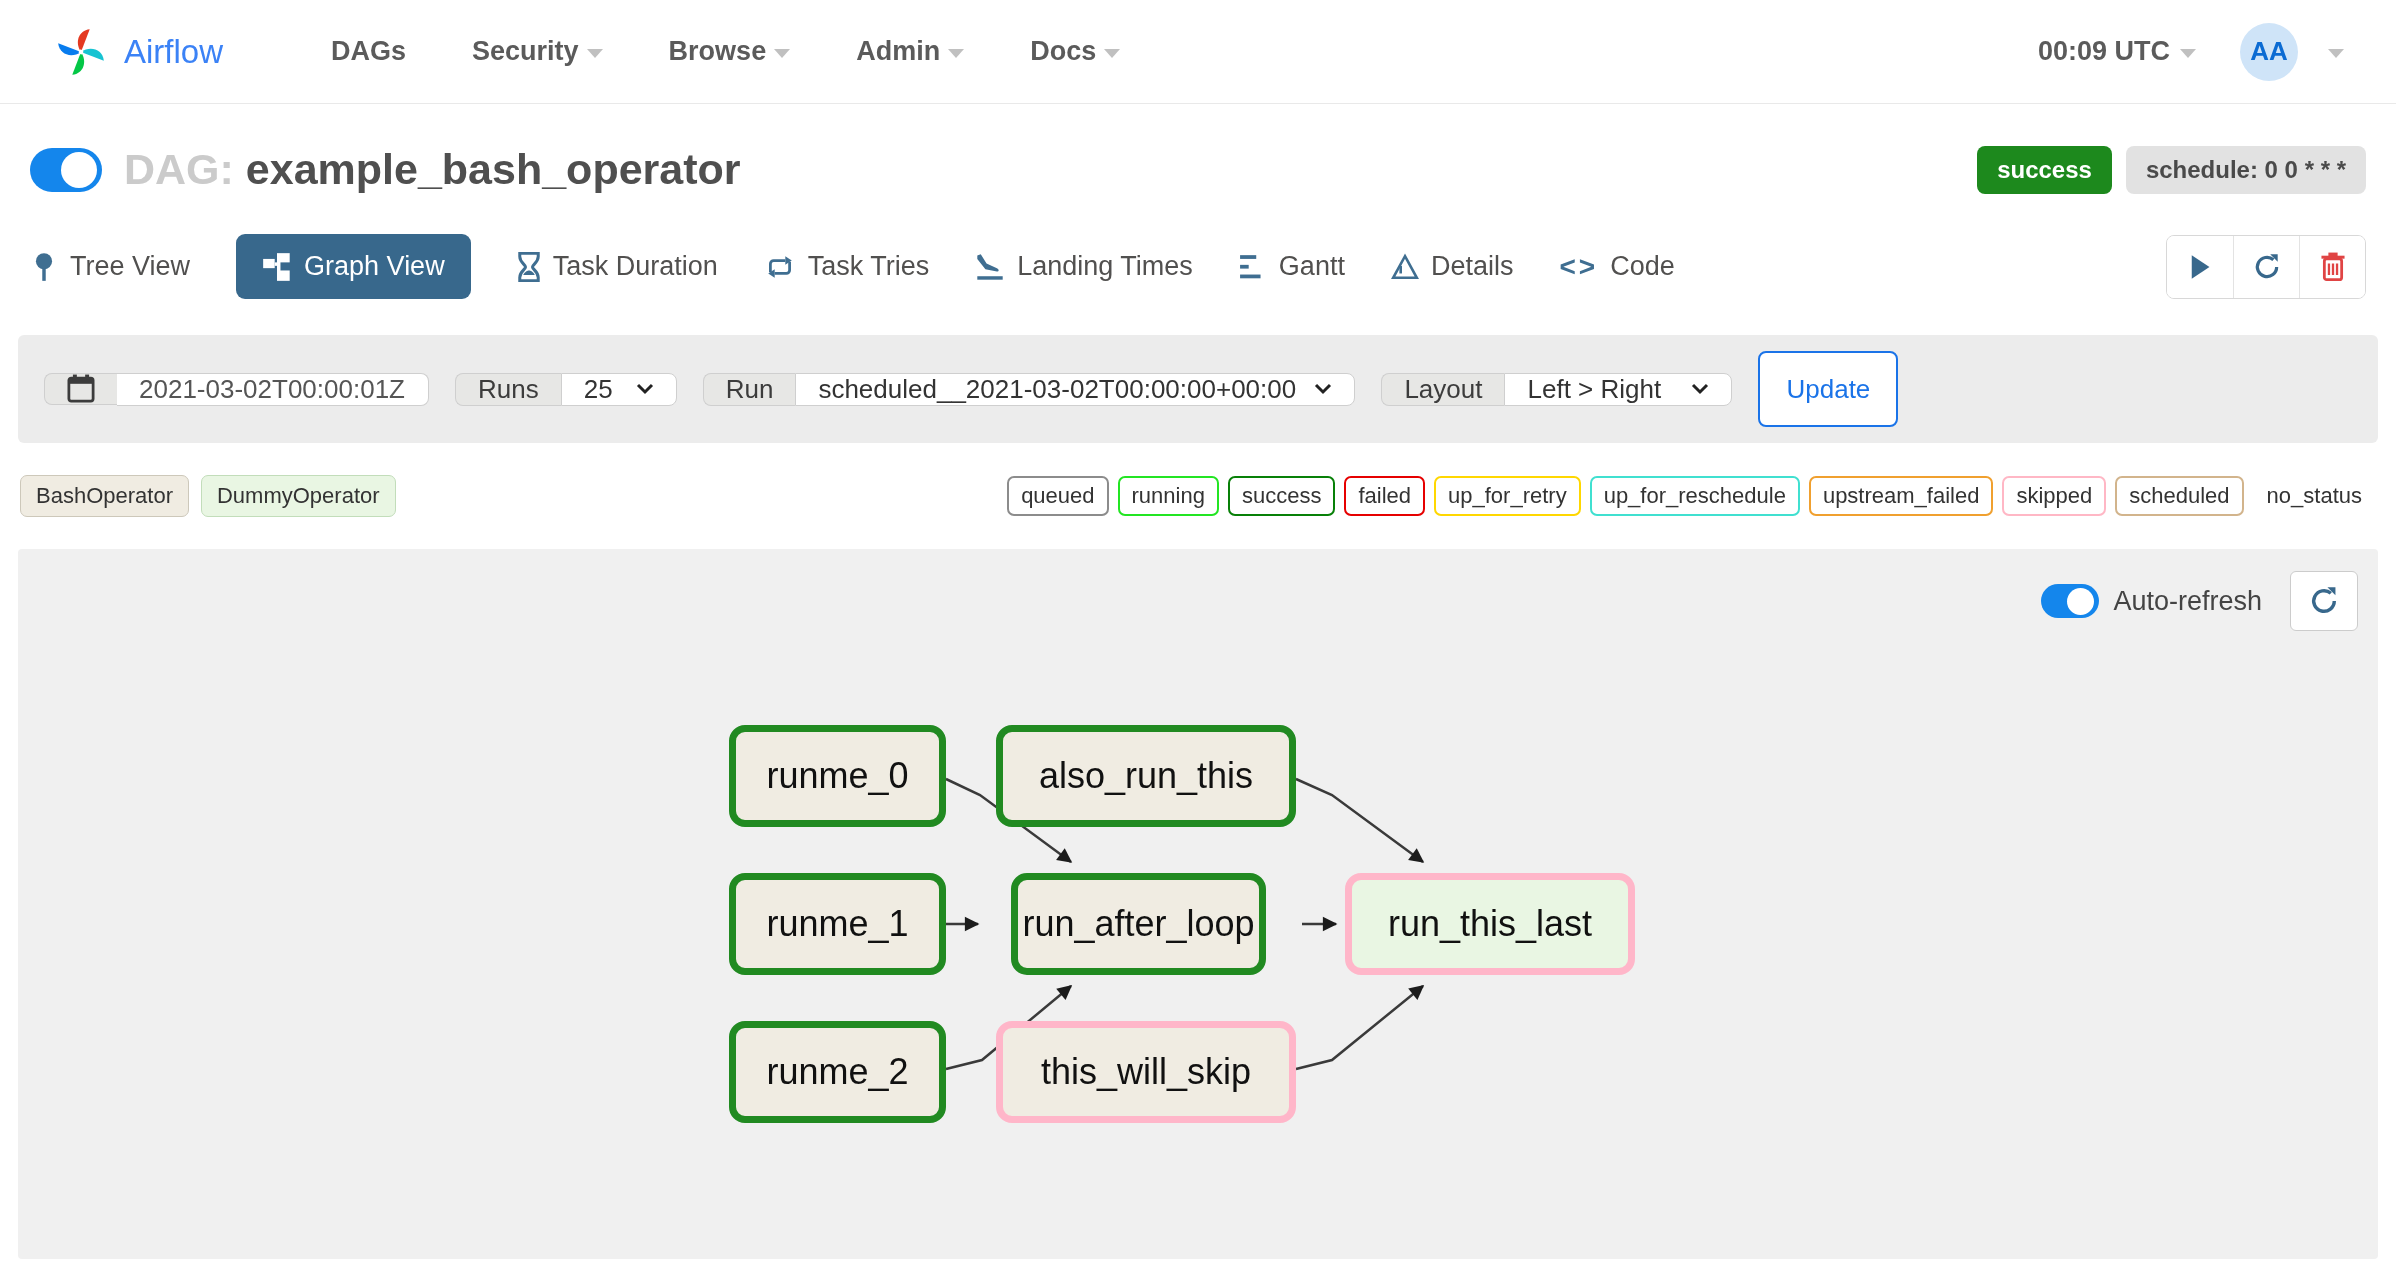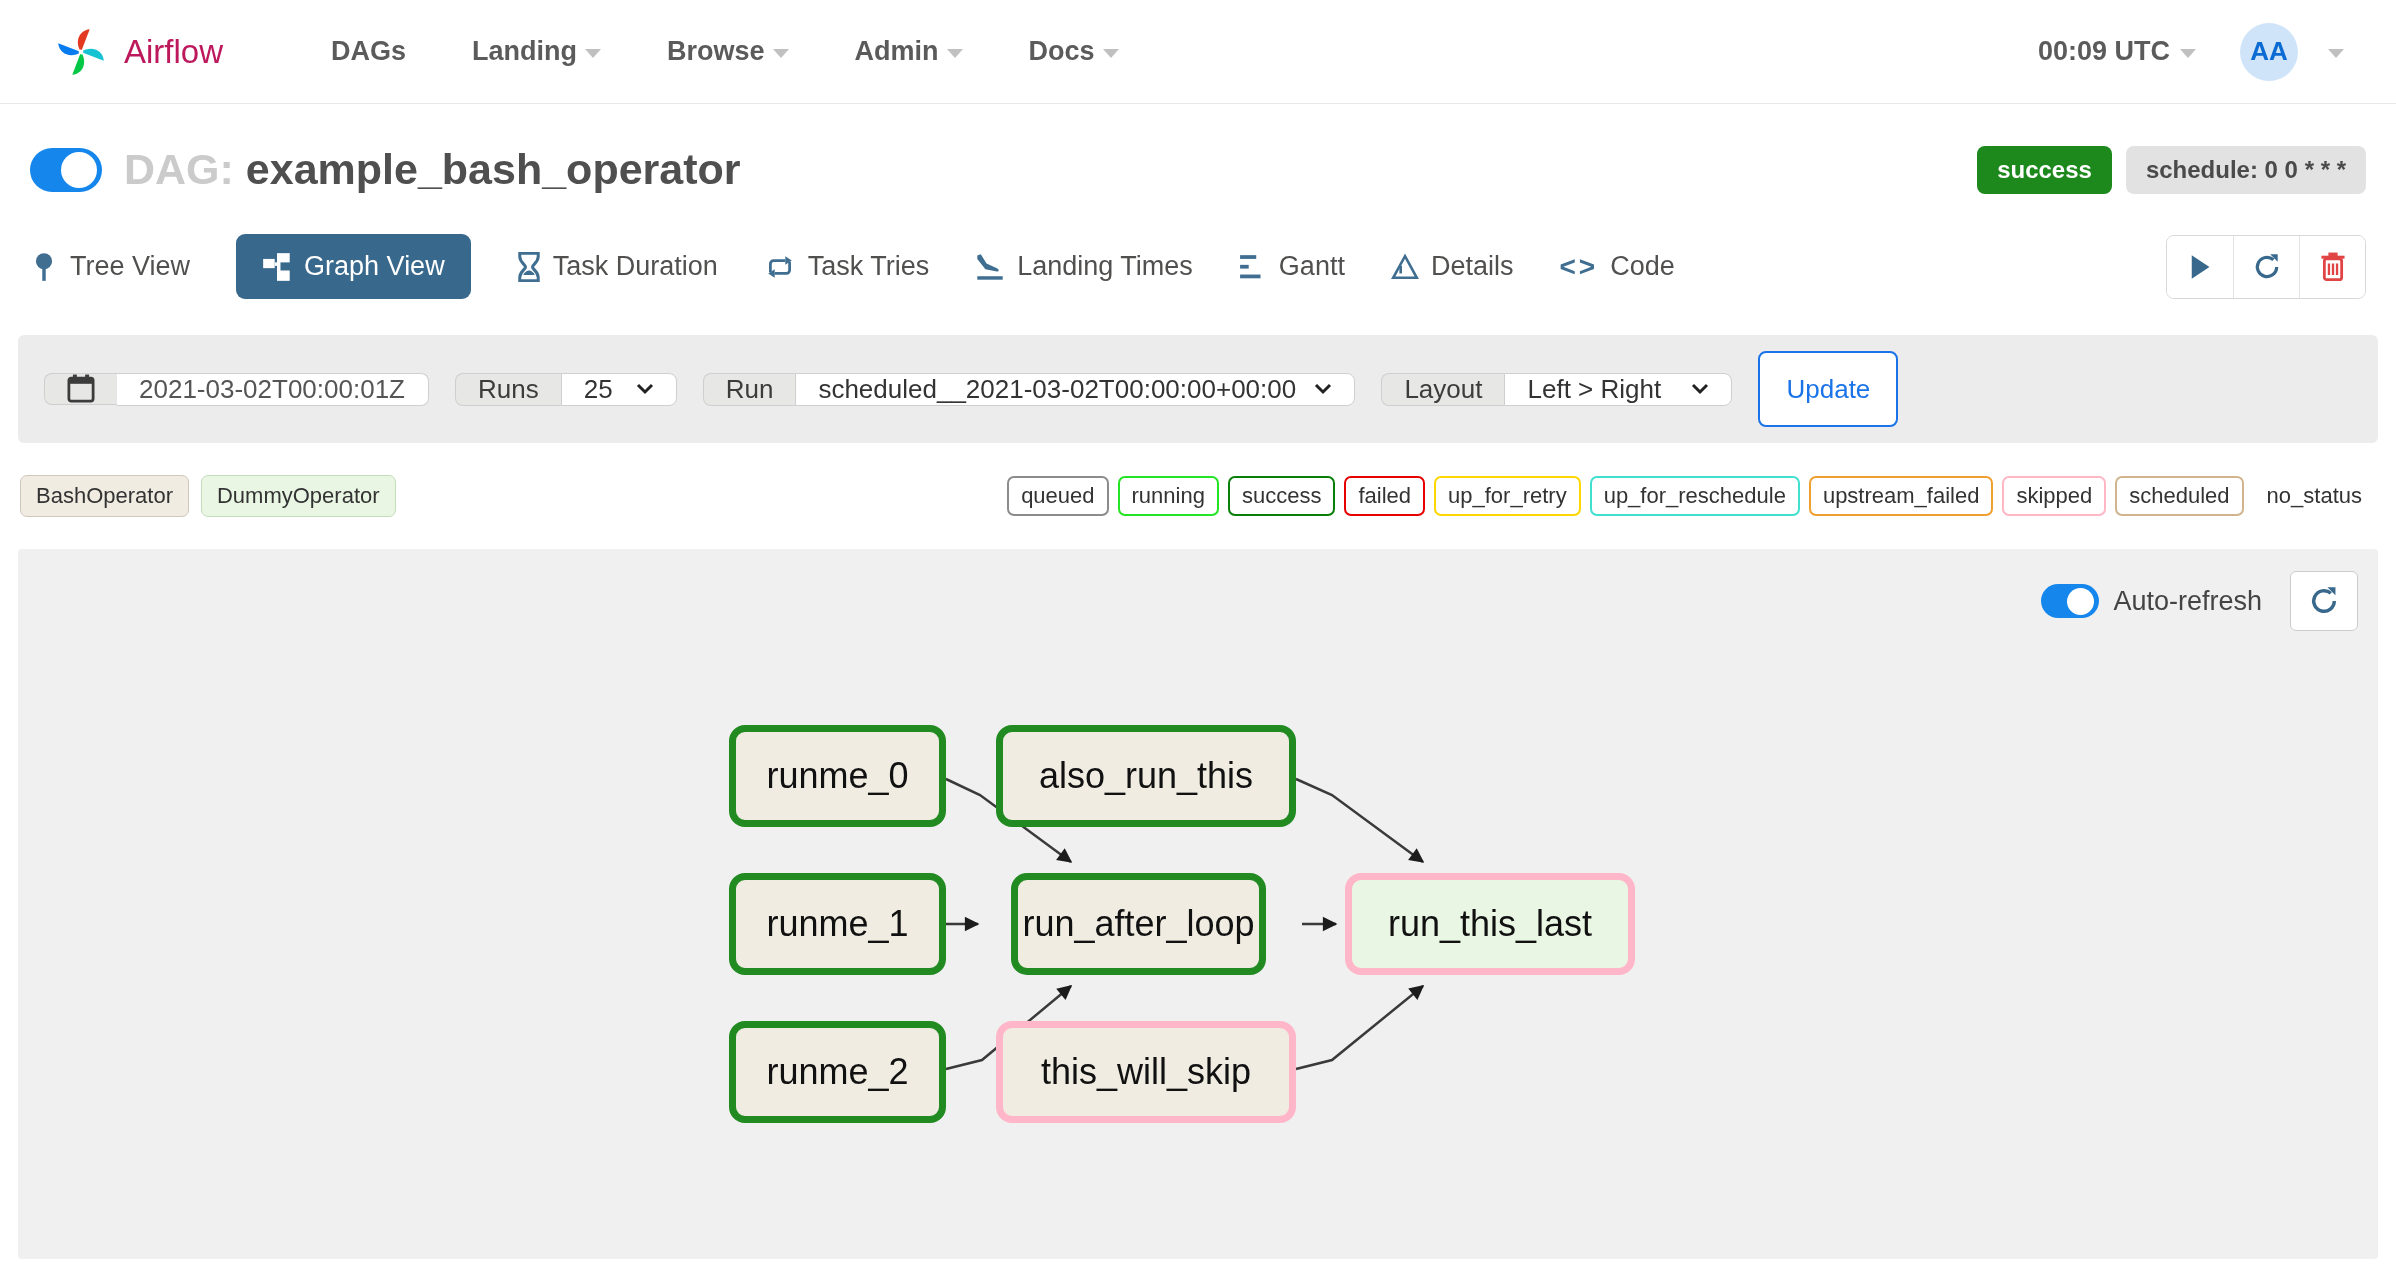--- a/index.html
+++ b/index.html
@@ -3,21 +3,21 @@
 <meta charset="utf-8">
 <style>
   * { box-sizing: border-box; margin: 0; padding: 0; }
   html,body { width: 2396px; height: 1286px; overflow: hidden; background: #fff;
     font-family: "Liberation Sans", "DejaVu Sans", sans-serif; color: #51504f; }
 
   
   .navbar { height: 103px; display: flex; align-items: center; padding: 0 52px;
     background: #fff; box-shadow: 0 1px 0 #e9e9e9; }
   .brand { display: flex; align-items: center; gap: 14px; }
-  .brand-name { font-size: 33px; color: #be185d; }
+  .brand-name { font-size: 33px; color: #3b82f6; }
   .nav-menu { display: flex; align-items: center; gap: 66px; margin-left: 108px; }
   .nav-item { display: flex; align-items: center; gap: 8px; font-size: 27px; font-weight: 700;
     color: #5b5b5b; cursor: pointer; }
   .caret { width: 0; height: 0; border-left: 8px solid transparent; border-right: 8px solid transparent;
     border-top: 9px solid #c0c0c0; margin-top: 4px; }
   .nav-right { margin-left: auto; display: flex; align-items: center; gap: 30px; }
   .clock { display: flex; align-items: center; gap: 10px; font-size: 27px; font-weight: 700; color: #5b5b5b; }
   .avatar { width: 58px; height: 58px; border-radius: 50%; background: #cfe4f8; color: #0b6bd3;
     font-size: 26px; font-weight: 700; display: flex; align-items: center; justify-content: center; margin-left: 14px;}
 
@@ -100,21 +100,21 @@
         <circle cx="50" cy="50" r="4" fill="#fff"></circle>
       </g>
     </svg>
     <span class="brand-name">Airflow</span>
   </div>
   <div class="nav-menu">
     <div class="nav-item">
       <span>DAGs</span>
     </div>
     <div class="nav-item">
-      <span>Landing</span>
+      <span>Security</span>
       <span class="caret"></span>
     </div>
     <div class="nav-item">
       <span>Browse</span>
       <span class="caret"></span>
     </div>
     <div class="nav-item">
       <span>Admin</span>
       <span class="caret"></span>
     </div>

